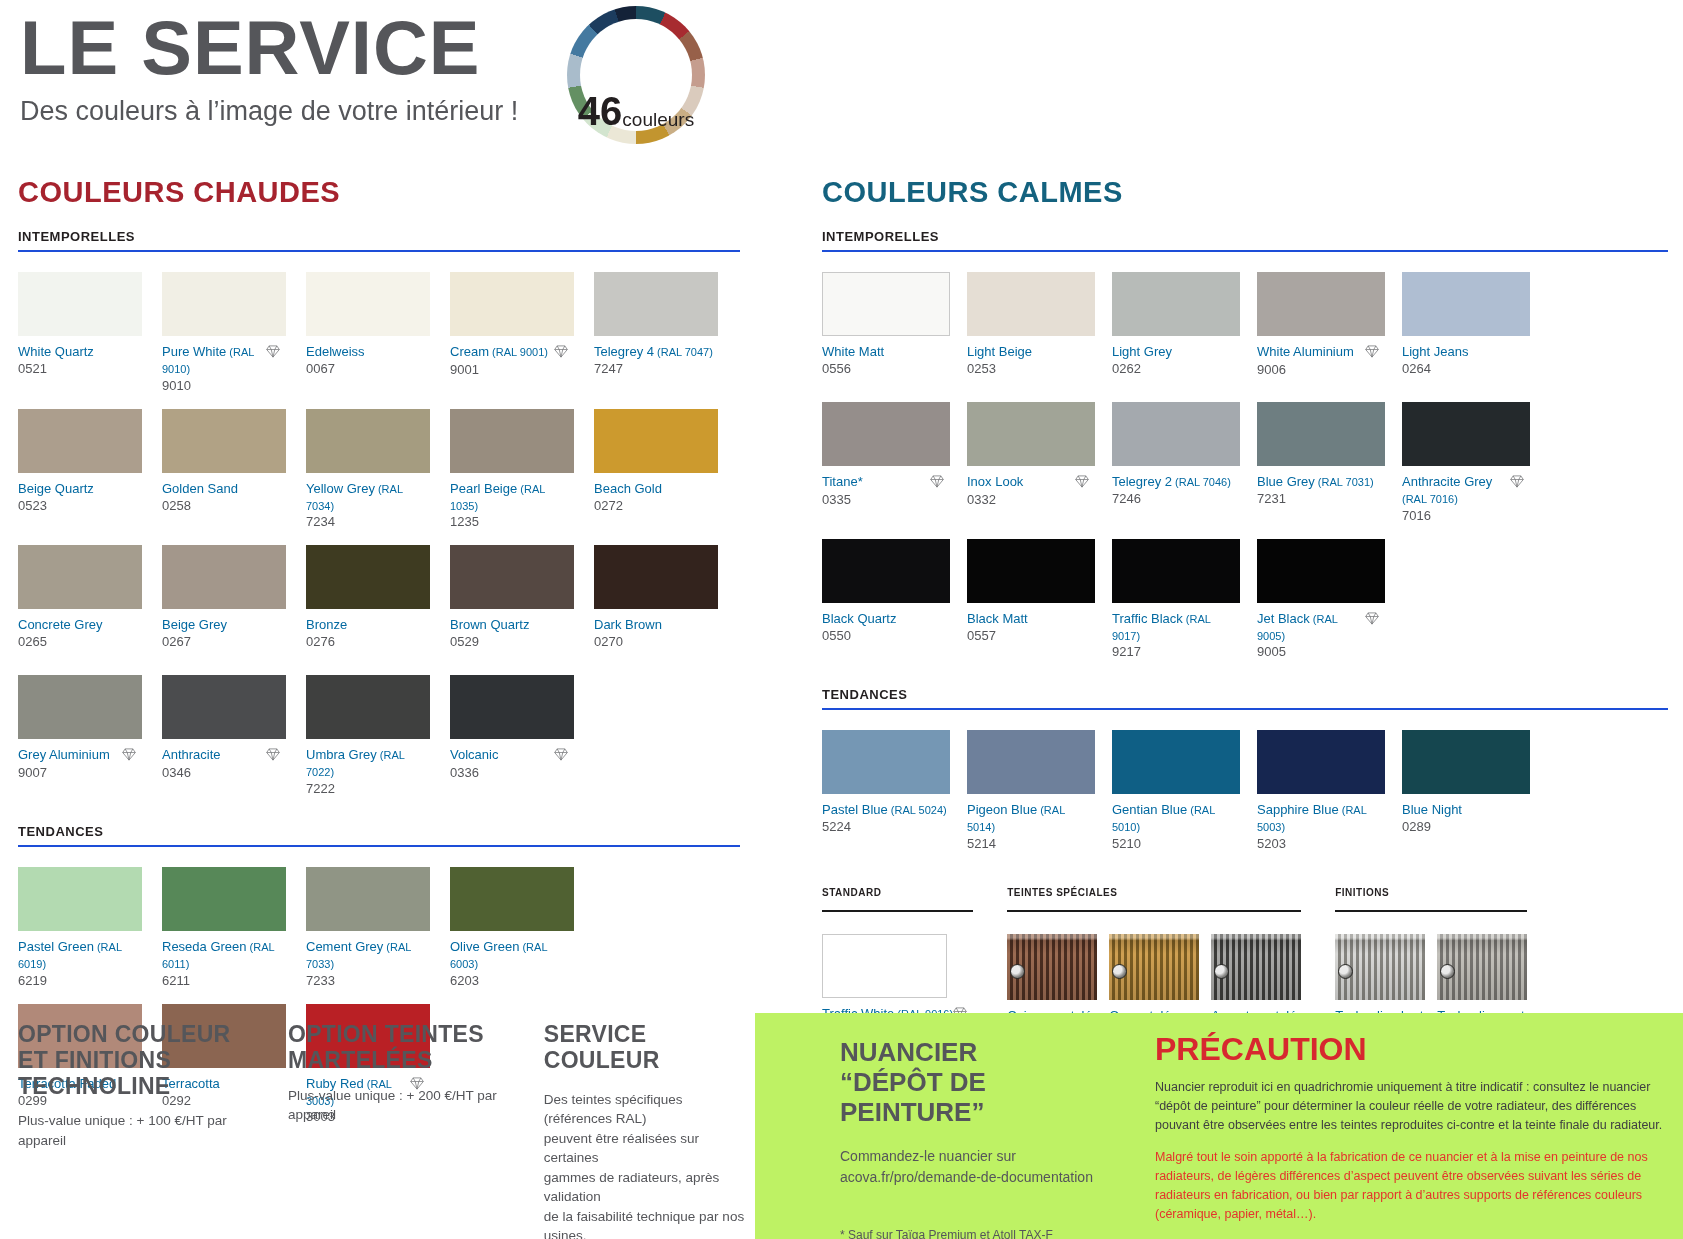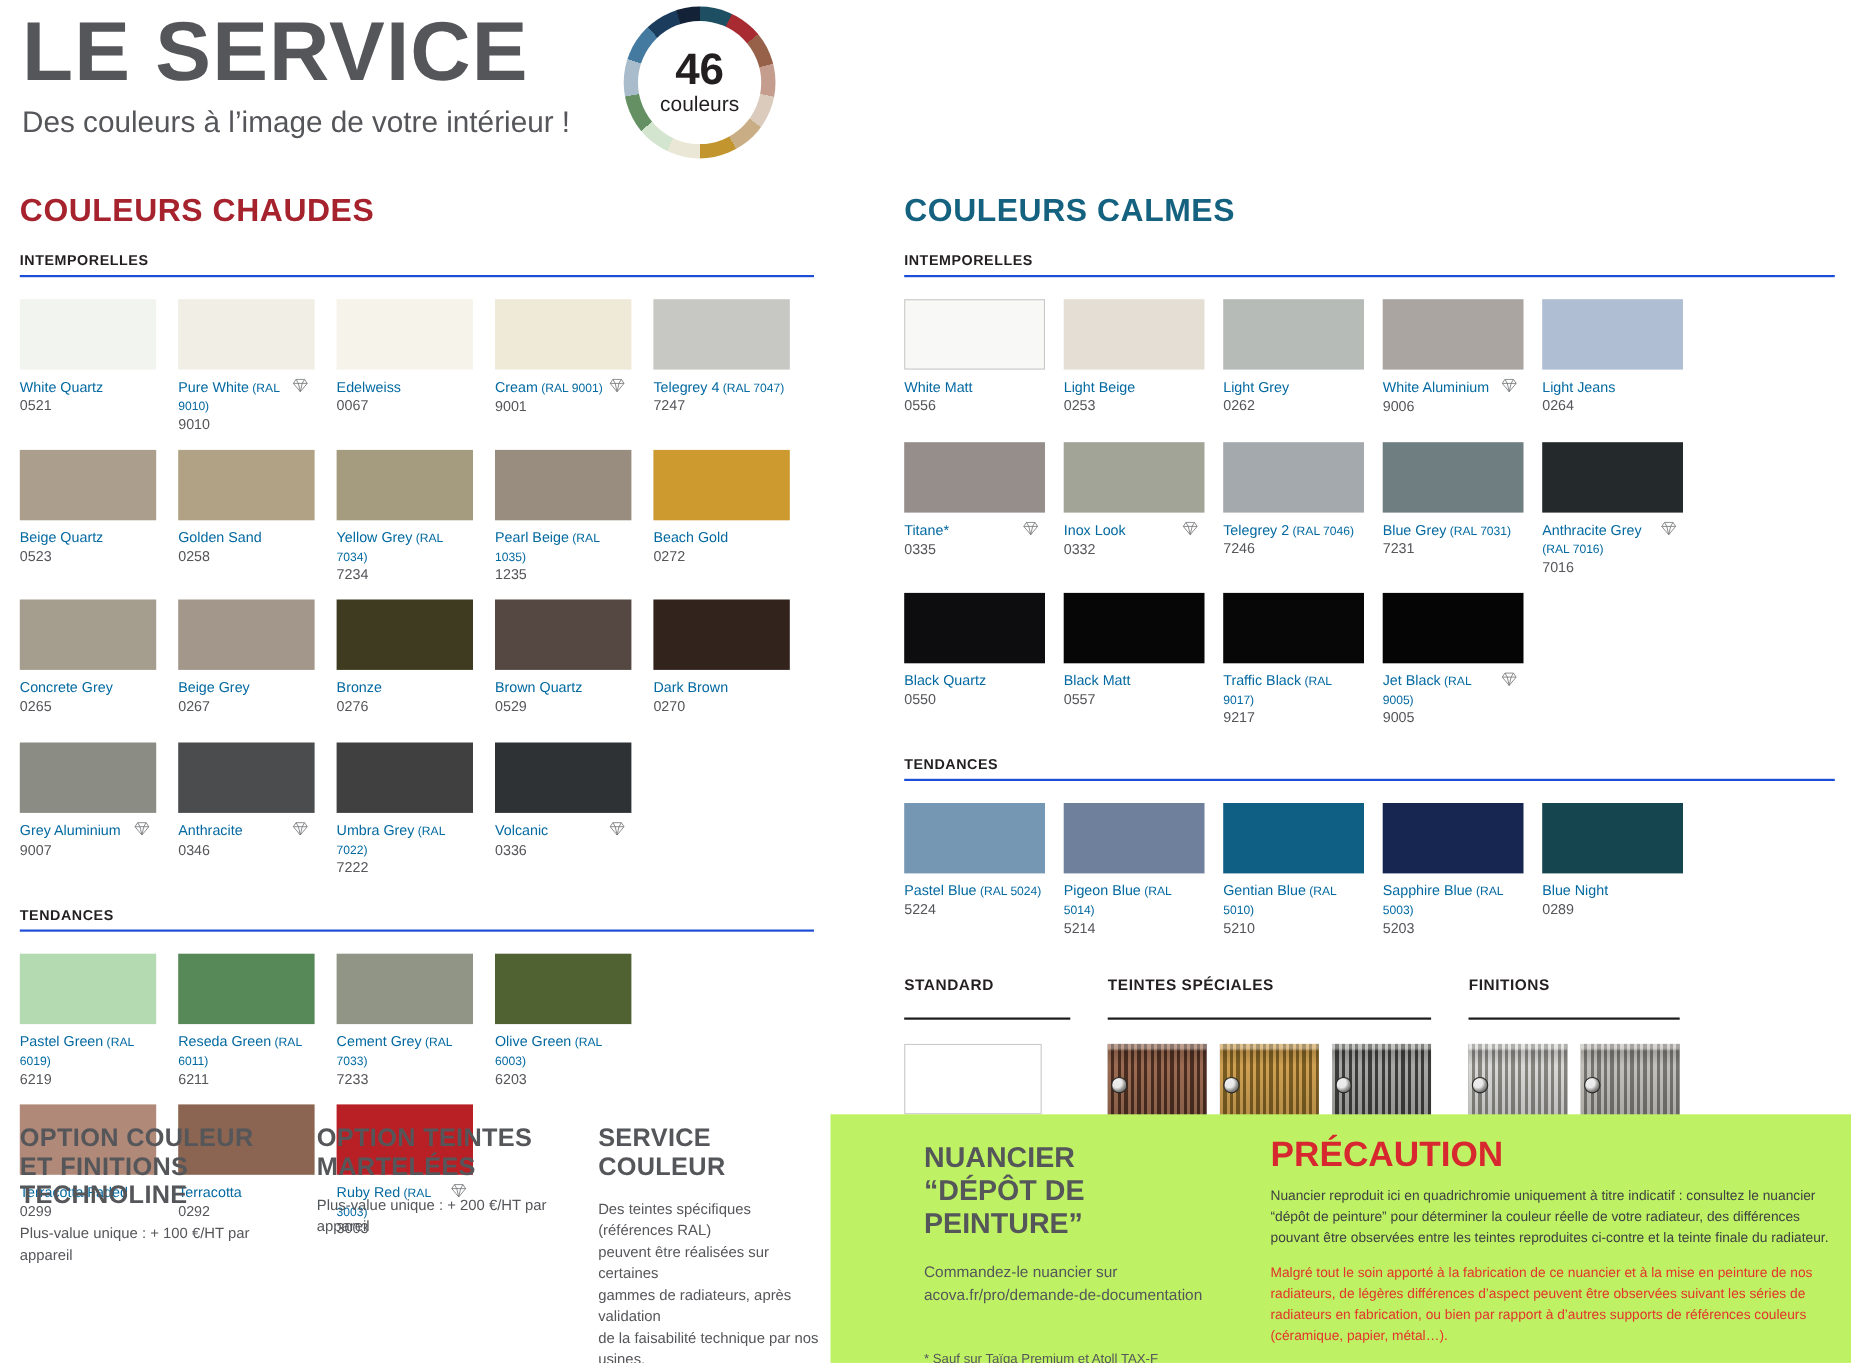--- a/index.html
+++ b/index.html
@@ -10,21 +10,21 @@
   .header{position:absolute;left:20px;top:10px;}
   .main-title{font-size:76px;font-weight:bold;color:#55565a;letter-spacing:1px;line-height:1.0;}
   .subtitle{font-size:27px;color:#55565a;margin-top:10px;}
   .badge{position:absolute;left:567px;top:6px;width:138px;height:138px;border-radius:50%;
     background:conic-gradient(from 0deg,
       #1d4e61 0 7%, #a72b30 7% 14%, #976049 14% 21%, #c59d8e 21% 28%,
       #dacbbd 28% 35%, #c9ae85 35% 42%, #c2952f 42% 50%, #ebe7d6 50% 57%,
       #d3e5cf 57% 64%, #649063 64% 72%, #a9bccb 72% 80%, #4479a0 80% 88%,
       #1c3c5e 88% 95%, #142238 95% 100%);}
   .badge-inner{position:absolute;left:13px;top:13px;width:112px;height:112px;border-radius:50%;
-      background:#fff;display:flex;flex-direction:column;align-items:center;justify-content:center;}
+      background:#fff;display:flex;flex-direction:row;align-items:flex-end;justify-content:center;}
   .badge-count{font-size:40px;font-weight:bold;color:#231f20;line-height:1;}
   .badge-label{font-size:19px;color:#231f20;margin-top:2px;}
 
   
   .col{position:absolute;top:176px;}
   #warm-col{left:18px;width:722px;}
   #calm-col{left:822px;width:846px;}
   .col-title{font-size:29px;font-weight:bold;letter-spacing:.5px;margin-bottom:20px;}
   #warm-col .col-title{color:#a6232e;}
   #calm-col .col-title{color:#14627f;}
@@ -50,22 +50,22 @@
   .meta{margin-top:8px;min-height:44px;}
   .name-row{display:flex;align-items:flex-start;}
   .sw-name{font-size:13px;color:#0369a1;line-height:1.3;}
   .sw-ral{font-size:11px;}
   .sw-code{font-size:13px;color:#55565a;line-height:1.3;}
   .diamond{margin-left:auto;padding-right:6px;flex:none;}
 
   
   #finishes{display:flex;margin-top:34px;}
   .fin-group{margin-right:34px;}
-  .fin-head{font-size:14px;font-weight:bold;color:#231f20;letter-spacing:.5px;
-      padding-bottom:22px;border-bottom:2px solid #1a1a1a;margin-bottom:22px;}
+  .fin-head{font-size:10px;font-weight:bold;color:#231f20;letter-spacing:.5px;
+      padding-bottom:12px;border-bottom:2px solid #1a1a1a;margin-bottom:22px;}
   .fin-items{display:flex;}
   .fin-cell{margin-right:12px;}
   .fin-cell:last-child{margin-right:0;}
   .fin-cell .swatch{width:125px;}
   .radiator{position:relative;width:90px;height:66px;overflow:hidden;}
   .radiator .valve{position:absolute;left:3px;top:30px;width:15px;height:15px;border-radius:50%;
       background:radial-gradient(circle at 35% 35%, #f5f5f5 0 35%, #9a9a98 60%, #3c3c3a 100%);
       border:1px solid #2c2c2a;box-sizing:border-box;}
   .tone-silver{background:repeating-linear-gradient(90deg,#d8d8d6 0 3px,#85847f 3px 6px);}
   .tone-greysilver{background:repeating-linear-gradient(90deg,#c2c0ba 0 3px,#767470 3px 6px);}

